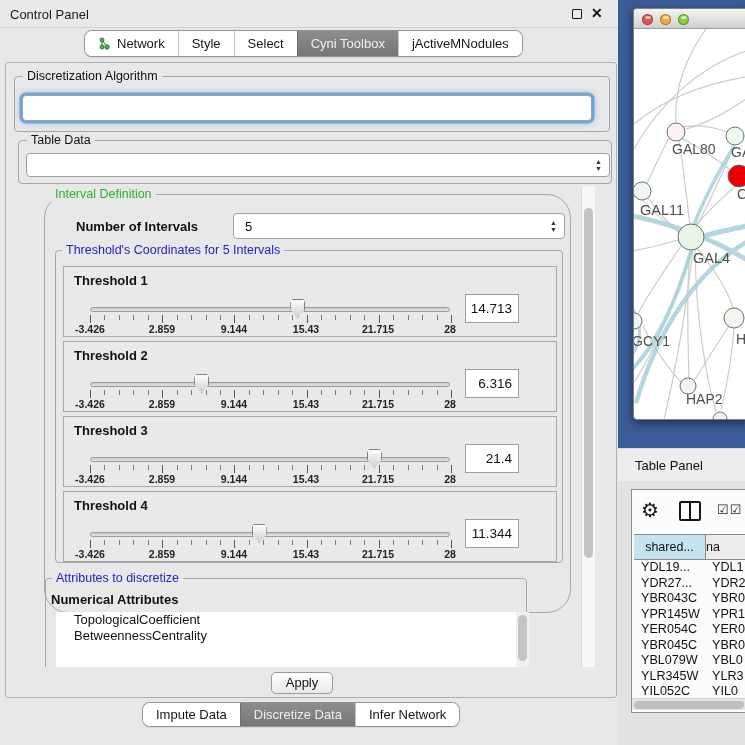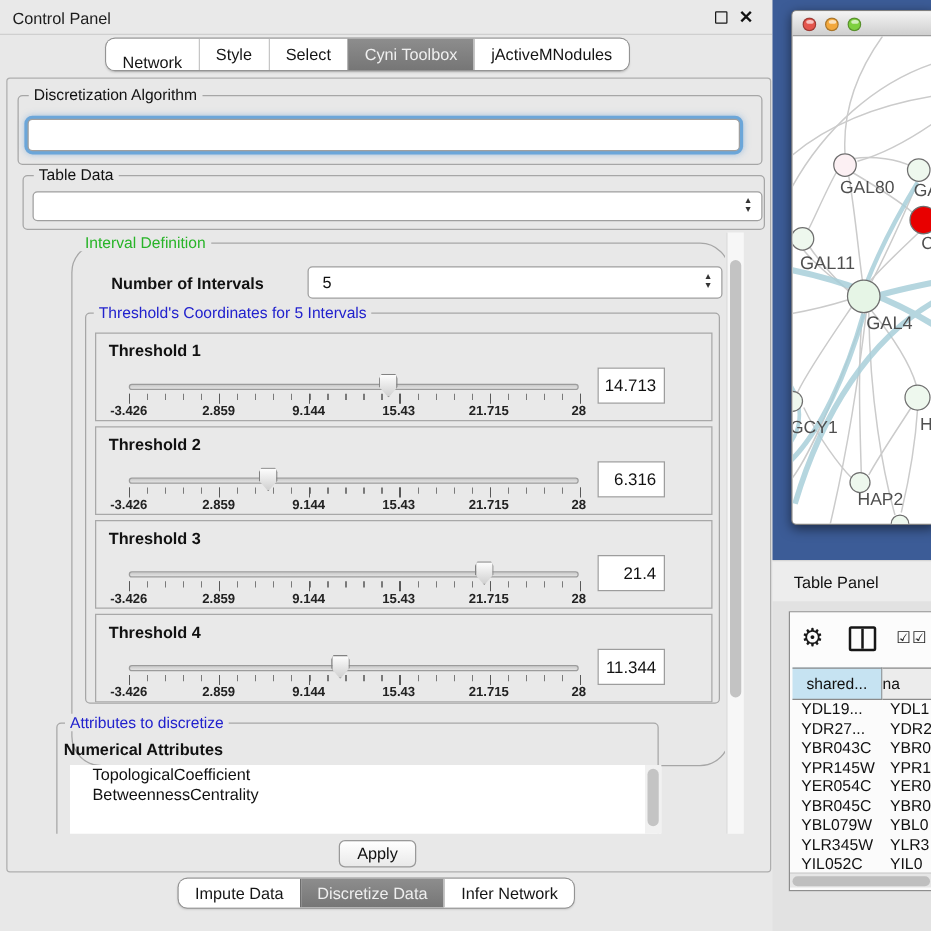--- a/index.html
+++ b/index.html
@@ -8,21 +8,21 @@
           font-family:"Liberation Sans",sans-serif;color:#111;}
   
   .titlebar{position:absolute;left:0;top:0;width:618px;height:28px;background:#e9e9e9;
             border-bottom:1px solid #cfcfcf;}
   .titlebar .wtitle{position:absolute;left:10px;top:7px;font-size:13px;color:#1c1c1c;}
   .float-ic{position:absolute;left:572px;top:9px;width:10px;height:10px;border:1.6px solid #1a1a1a;border-radius:1px;}
   .close-ic{position:absolute;left:591px;top:5px;font-size:14px;font-weight:900;color:#111;}
   .tabstrip{position:absolute;display:flex;background:#fff;border-radius:7px;
             box-shadow:0 0 0 1px #949494, 0 1px 2px rgba(0,0,0,.25);overflow:hidden;}
   .tabstrip .tab{padding:0 13px;font-size:13px;color:#151515;background:#fff;display:flex;
-                 align-items:center;gap:6px;border-left:1px solid #c6c6c6;white-space:nowrap;flex-direction:column;}
+                 align-items:center;gap:6px;border-left:1px solid #c6c6c6;white-space:nowrap;}
   .tabstrip .tab:first-child{border-left:none;}
   .tabstrip .tab.sel{background:linear-gradient(#8d8d8d,#767676);color:#efefef;border-left-color:#6d6d6d;}
   #top-tabs{left:85px;top:31px;height:25px;}
   #top-tabs .tab{line-height:25px;}
   #bottom-tabs{left:143px;top:703px;height:23px;}
   #bottom-tabs .tab{line-height:23px;}
   .outer-panel{position:absolute;left:5px;top:62px;width:612px;height:636px;background:#e8e8e8;
                border:1px solid #aeaeae;border-radius:3px;}
   .grp{position:absolute;border:1px solid #a6a6a6;border-radius:4px;}
   .grp-title{position:absolute;top:-8px;font-size:12.5px;background:#e8e8e8;padding:0 4px;white-space:nowrap;}
@@ -144,21 +144,21 @@
   <div class="grp" style="left:18px;top:140px;width:594px;height:44px;">
     <span class="grp-title" style="left:8px;">Table Data</span>
   </div>
   <div class="combo" style="left:26px;top:153px;width:584px;height:24px;">
     <span class="arrows">▲<br>▼</span>
   </div>
 
 
   <div class="viewport">
 
-    <div class="grp" style="left:17px;top:8px;width:527px;height:419px;border-radius:24px;">
+    <div class="grp" style="left:4px;top:8px;width:527px;height:419px;border-radius:24px;">
       <span class="grp-title ttl-green" style="left:6px;">Interval Definition</span>
       <span class="boldlbl" style="left:31px;top:24px;">Number of Intervals</span>
       <div class="combo" style="left:188px;top:18px;width:332px;height:26px;">
         <span class="cval">5</span>
         <span class="arrows">▲<br>▼</span>
       </div>
       <div class="grp" style="left:10px;top:55px;width:508px;height:313px;">
         <span class="grp-title ttl-blue" style="left:6px;">Threshold's Coordinates for 5 Intervals</span>
         <div id="threshold-panels">
             <div class="tpanel" style="top: 15px;">

